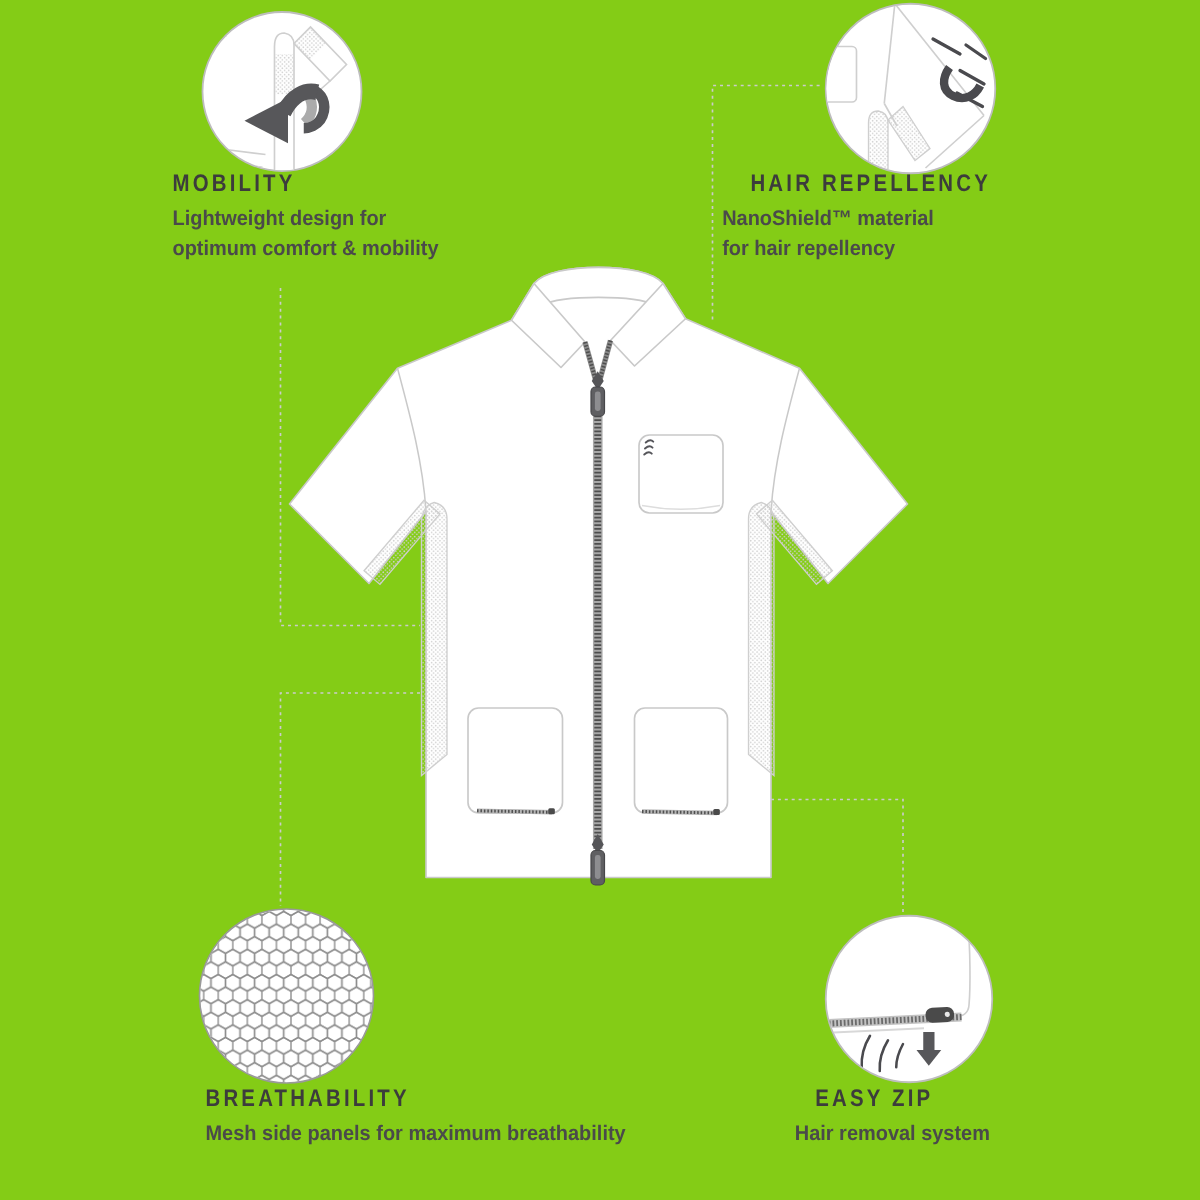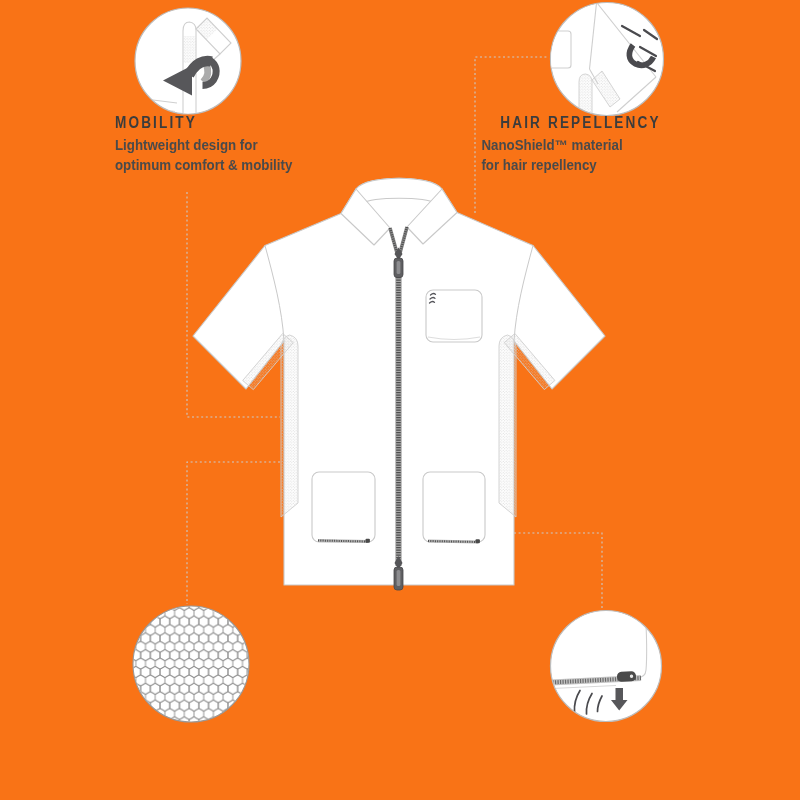--- a/index.html
+++ b/index.html
@@ -1,16 +1,16 @@
 <!DOCTYPE html>
 <html><head>
 <meta charset="utf-8">
 <style>
   html,body{margin:0;padding:0;background:#ffffff;}
-  #stage{position:relative;width:800px;height:800px;background:#f97316;overflow:hidden;
+  #stage{position:relative;width:800px;height:800px;background:#84cc16;overflow:hidden;
          font-family:"Liberation Sans", sans-serif;}
   #art{position:absolute;left:0;top:0;}
   .callout{position:absolute;}
   .callout .title{font-size:16px;font-weight:bold;color:#3c3c3c;letter-spacing:2.5px;
                   line-height:18px;transform:scaleX(.85);white-space:nowrap;}
   .callout .sub{font-size:14px;font-weight:bold;color:#4a4a4a;line-height:20px;
                 margin-top:3px;transform:scaleX(.95);white-space:nowrap;}
   .callout.align-left{text-align:left;}
   .callout.align-left .title,.callout.align-left .sub{transform-origin:left top;}
   .callout.align-right{text-align:left;}
@@ -207,15 +207,27 @@
   </div>
 
   <div class="callout align-right" style="right:139px;top:114px;">
     <div class="title">HAIR REPELLENCY</div>
     <div class="sub">
       <div>NanoShield™ material</div>
       <div>for hair repellency</div>
     </div>
   </div>
 
-
+  <div class="callout align-left" style="left:137px;top:724px;">
+    <div class="title">BREATHABILITY</div>
+    <div class="sub">
+      <div>Mesh side panels for maximum breathability</div>
+    </div>
+  </div>
+
+  <div class="callout align-right" style="right:140px;top:724px;">
+    <div class="title">EASY ZIP</div>
+    <div class="sub">
+      <div>Hair removal system</div>
+    </div>
+  </div>
 
 </div>
 
 </body></html>

